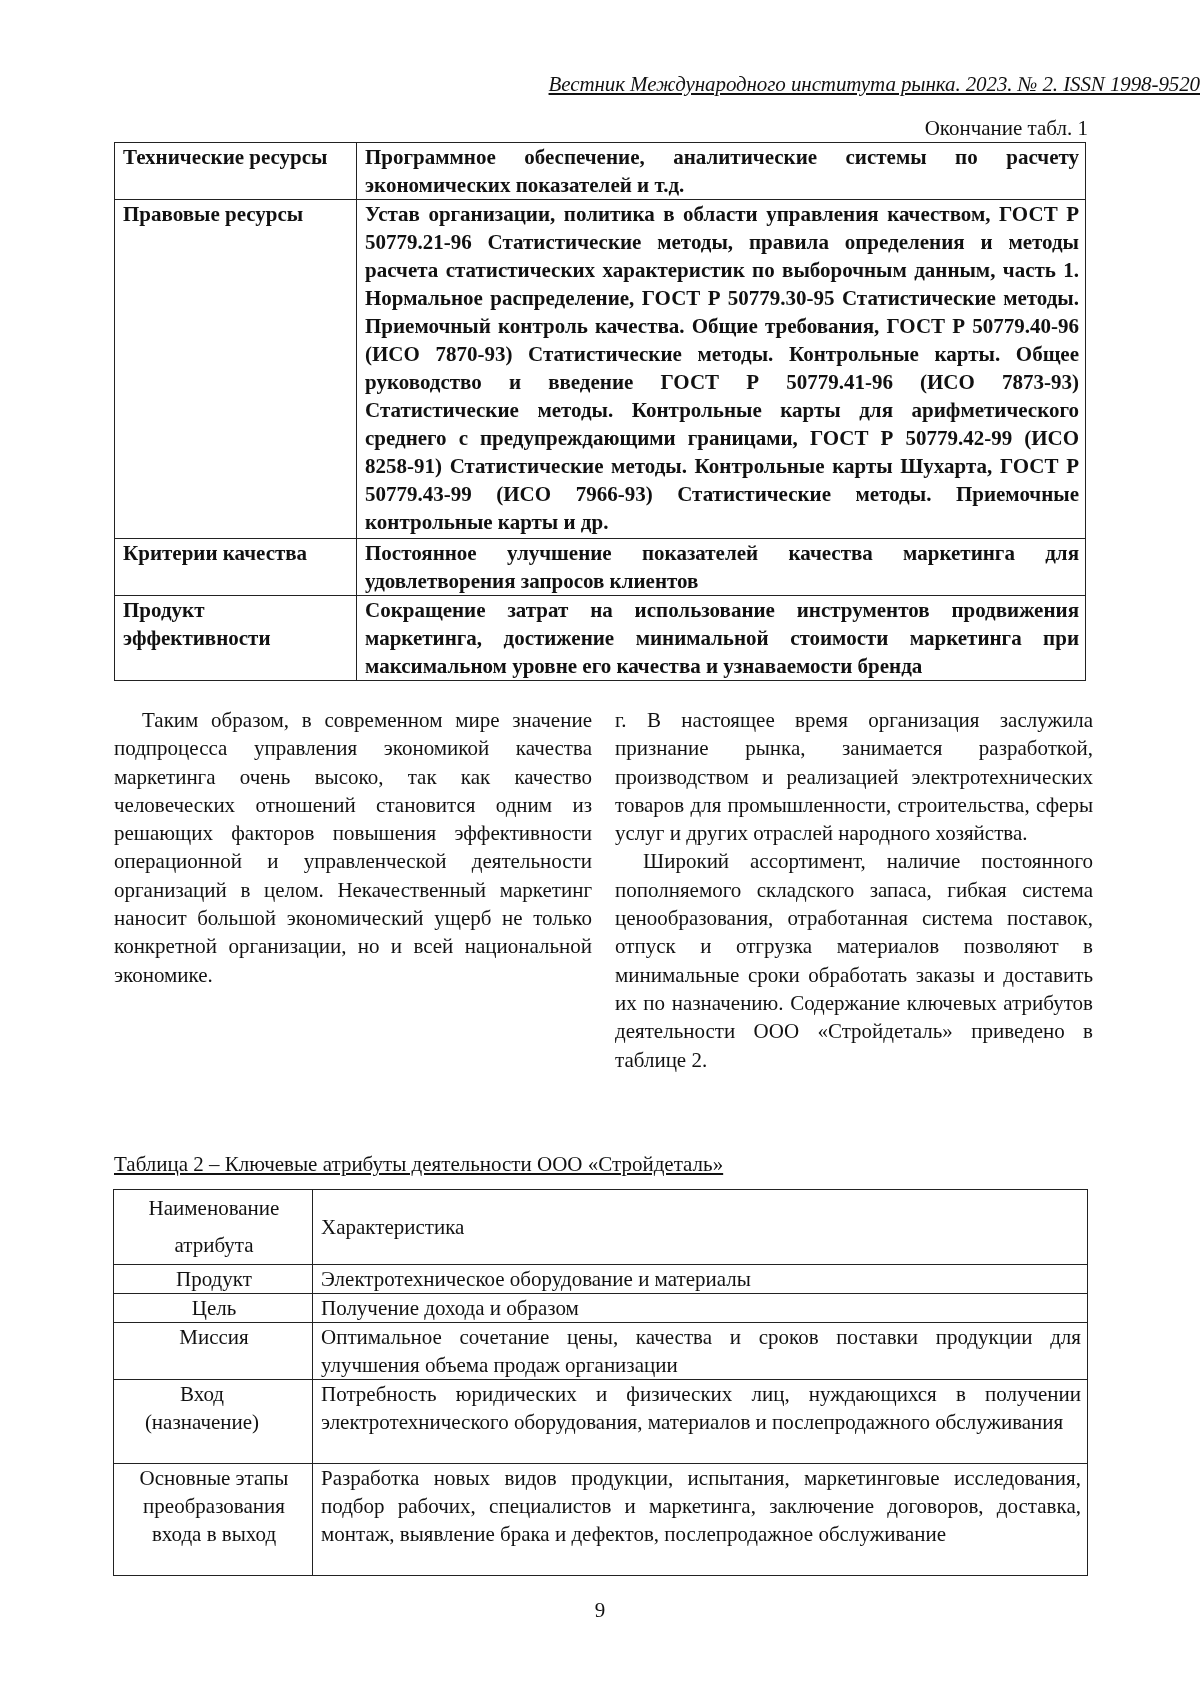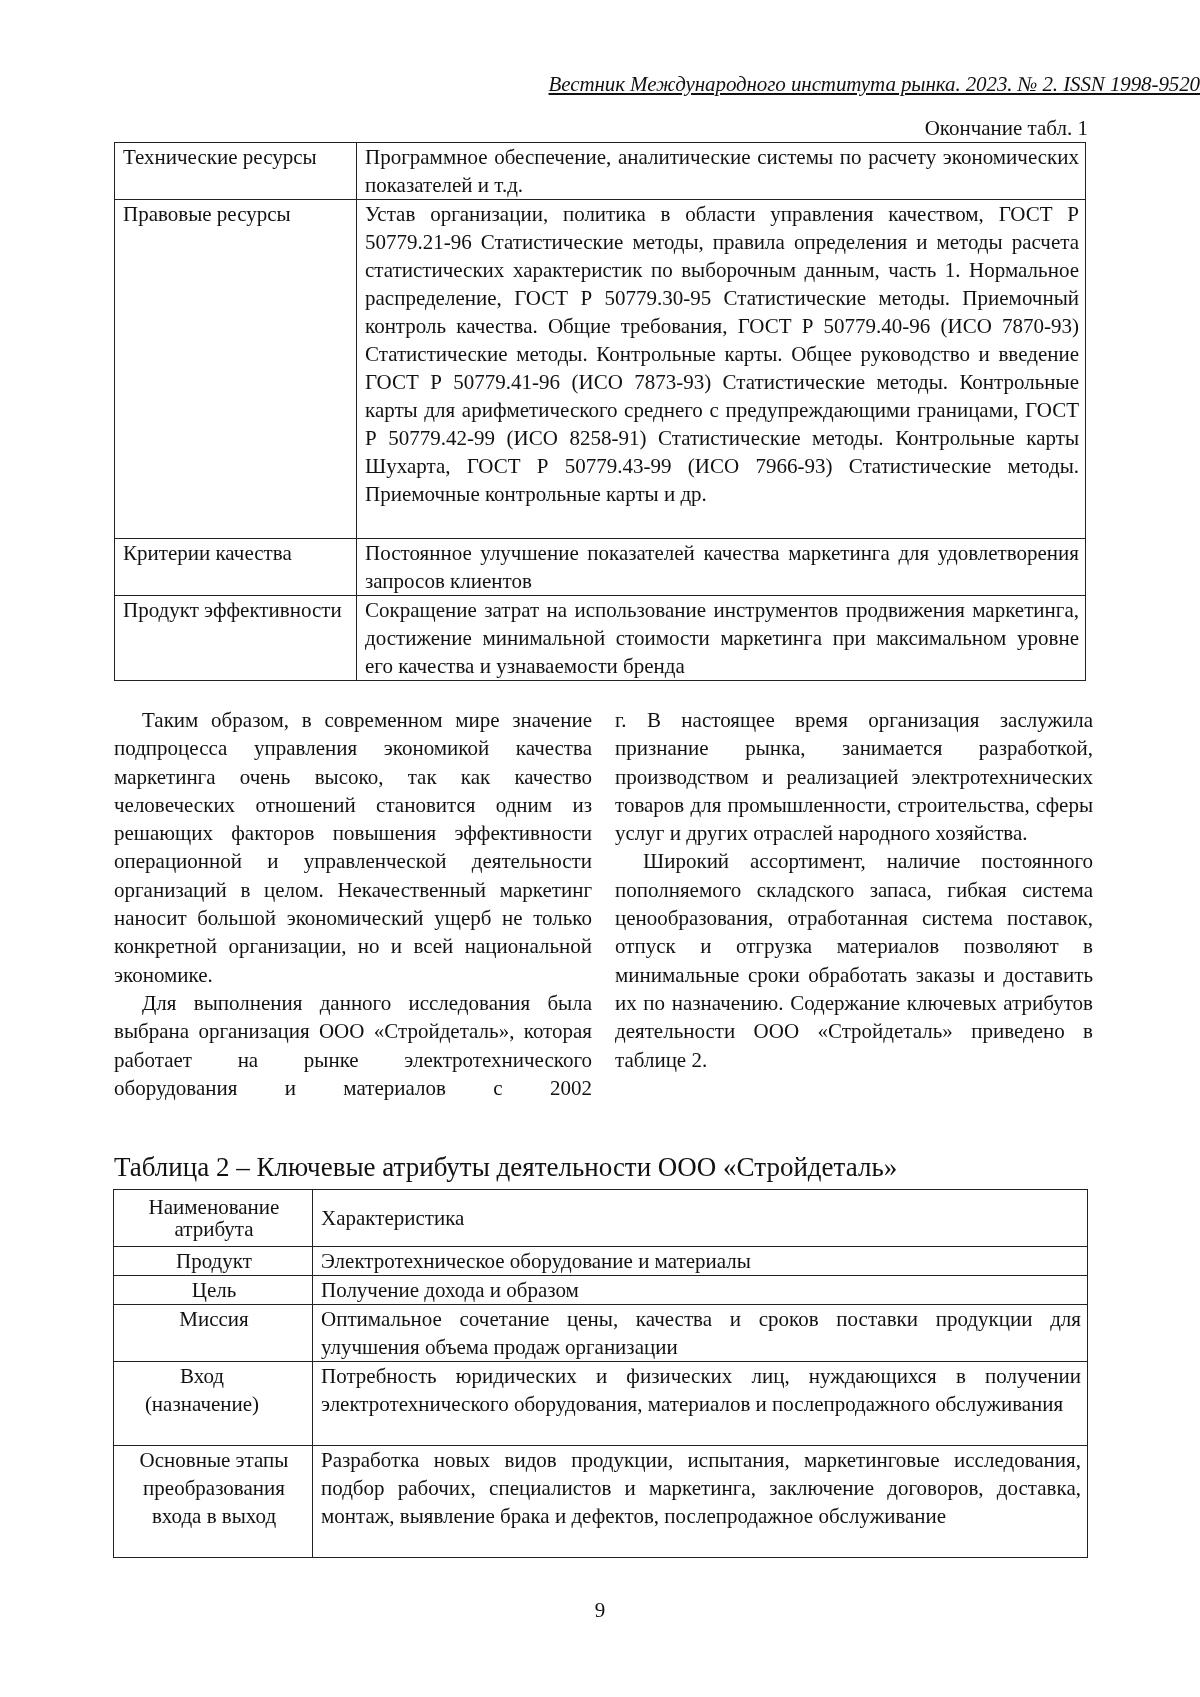--- a/index.html
+++ b/index.html
@@ -17,37 +17,37 @@
   .table-cont {
     right: 112px; top: 116px; font-size: 21px; text-align: right; margin-left: 28px;
   }
   table.doc {
     position: absolute; border-collapse: collapse;
     font-size: 21px; line-height: 28px;
   }
   table.doc td {
     border: 1.5px solid #222; vertical-align: top; padding: 0 6px 0 8px;
   }
-  .t1 { left: 114px; top: 142px; width: 972px; }
+  .t1 { left: 114px; top: 142px; width: 972px; font-weight: bold; }
   .t1 td.c1 { width: 227px; text-align: left; }
   .t1 td.c2 { text-align: justify; text-align-last: left; }
   .t2 { left: 113px; top: 1189px; width: 975px; }
   .t2 td.c1 { width: 160px; text-align: center; }
   .t2 td.c2 { text-align: justify; text-align-last: left; }
   .t2 td.head { text-align: center; vertical-align: middle; }
-  .t2 td.head.c1 { line-height: 22px; }
+  .t2 td.head.c1 { line-height: 37px; }
   .para-col {
     top: 706px; width: 478px; font-size: 21px; line-height: 28.3px;
     text-align: justify;
   }
   .para-col p { margin: 0; text-indent: 28px; }
   .para-col p.noindent { text-indent: 0; }
   .col-left { left: 114px; }
   .col-right { left: 615px; }
-  .caption2 { left: 114px; top: 1152px; font-size: 27px; }
+  .caption2 { left: 114px; top: 1152px; font-size: 21px; text-decoration: underline; }
   .page-number { left: 0; width: 1200px; top: 1598px; text-align: center; font-size: 21px; }
 </style>
 </head>
 <body>
 
 <div class="abs running-head">Вестник Международного института рынка. 2023. № 2. ISSN 1998-9520</div>
 
 <div class="abs table-cont">Окончание табл. 1</div>
 
 <table class="doc t1">
@@ -66,21 +66,20 @@
   </tr>
   <tr style="height:84px">
     <td class="c1">Продукт эффективности</td>
     <td class="c2">Сокращение затрат на использование инструментов продвижения маркетинга, достижение минимальной стоимости маркетинга при максимальном уровне его качества и узнаваемости бренда</td>
   </tr>
 </tbody>
   </table>
 
 <div class="abs para-col col-left">
   <p>Таким образом, в современном мире значение подпроцесса управления экономикой качества маркетинга очень высоко, так как качество человеческих отношений становится одним из решающих факторов повышения эффективности операционной и управленческой деятельности организаций в целом. Некачественный маркетинг наносит большой экономический ущерб не только конкретной организации, но и всей национальной экономике.</p>
-  <p style="text-align-last: justify;">Для выполнения данного исследования была выбрана организация ООО «Стройдеталь», которая работает на рынке электротехнического оборудования и материалов с 2002</p>
 </div>
 
 <div class="abs para-col col-right">
   <p class="noindent">г. В настоящее время организация заслужила признание рынка, занимается разработкой, производством и реализацией электротехнических товаров для промышленности, строительства, сферы услуг и других отраслей народного хозяйства.</p>
   <p>Широкий ассортимент, наличие постоянного пополняемого складского запаса, гибкая система ценообразования, отработанная система поставок, отпуск и отгрузка материалов позволяют в минимальные сроки обработать заказы и доставить их по назначению. Содержание ключевых атрибутов деятельности ООО «Стройдеталь» приведено в таблице 2.</p>
 </div>
 
 <div class="abs caption2">Таблица 2 – Ключевые атрибуты деятельности ООО «Стройдеталь»</div>
 
 <table class="doc t2">

